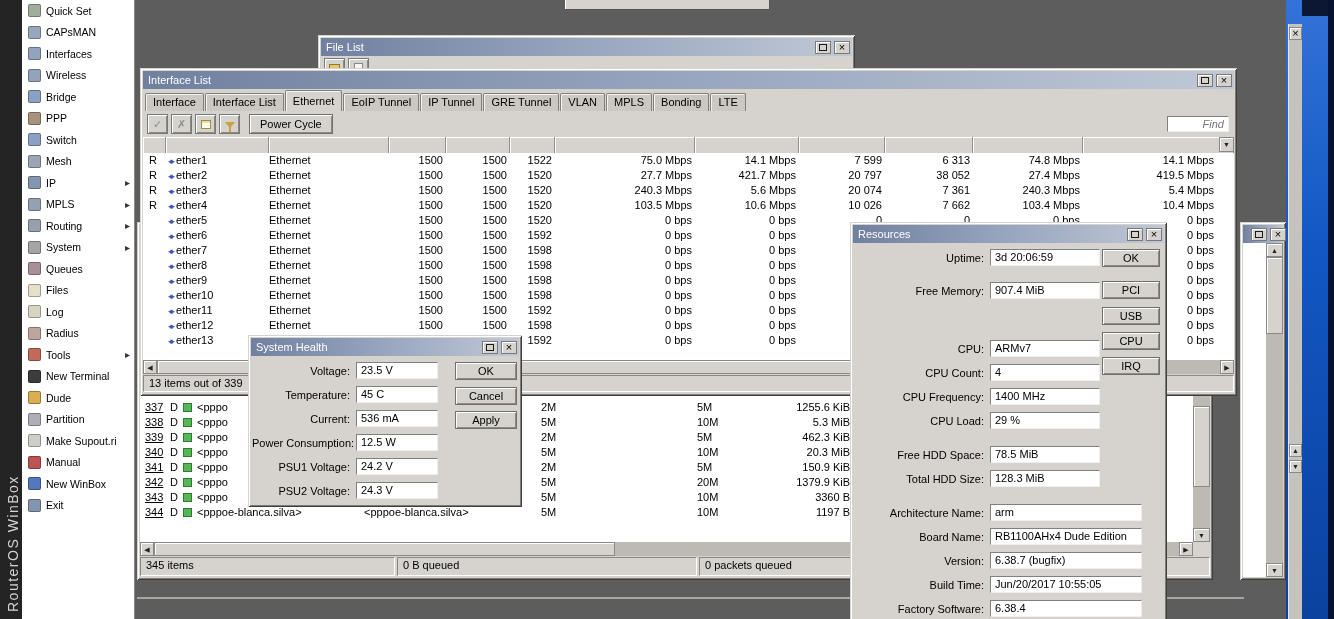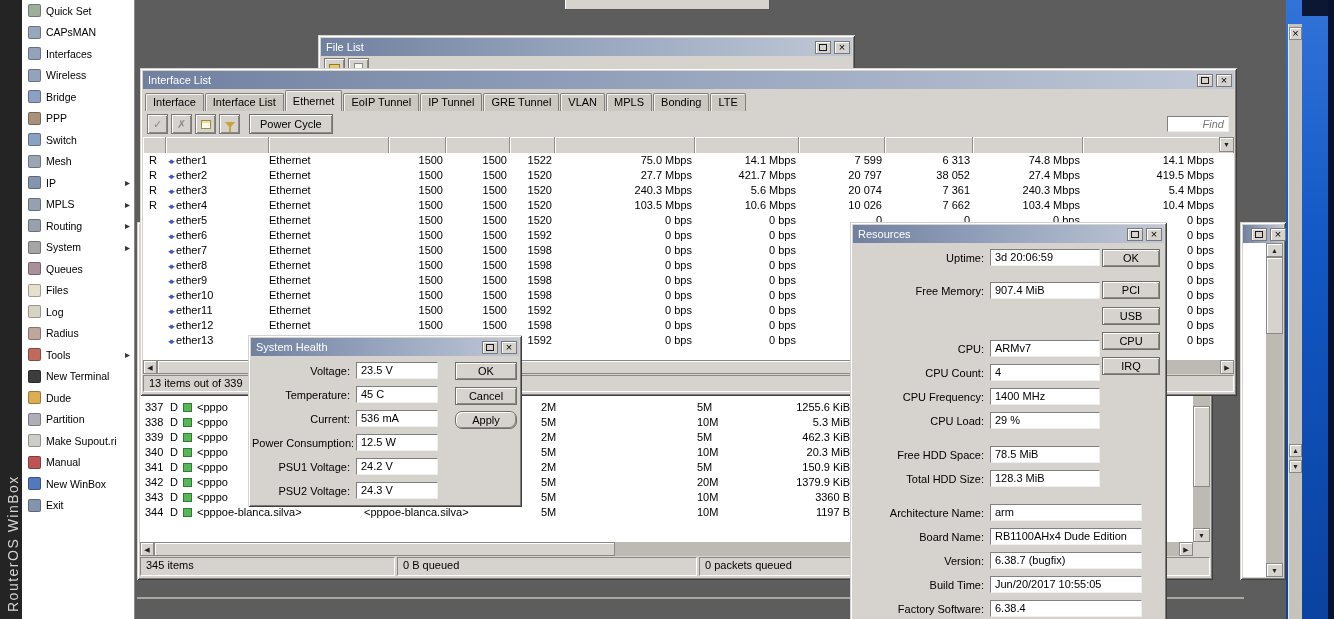--- a/index.html
+++ b/index.html
@@ -113,21 +113,21 @@
 
   
   #win-health { left:248px; top:335px; width:274px; height:172px; z-index:5; }
   .sh-rows { position:absolute; left:4px; top:27px; width:192px; }
   .sh-rows > div { display:flex; align-items:center; height:17px; margin-bottom:7px; }
   .sh-label { width:104px; text-align:right; padding-right:6px; white-space:nowrap; }
   .sh-field { width:82px; height:17px; }
   .sh-btns > button { position:absolute; right:5px; width:62px; height:18px; }
   .sh-btns > button:nth-of-type(1) { top:27px; }
   .sh-btns > button:nth-of-type(2) { top:52px; }
-  .sh-btns > button:nth-of-type(3) { top:76px;border-radius:7px; }
+  .sh-btns > button:nth-of-type(3) { top:76px; }
 
   
   #win-resources { left:850px; top:222px; width:317px; height:402px; z-index:6; }
   .res-wrap > div { position:absolute; left:10px; width:292px; }
   .res-wrap > div:nth-of-type(1) { top:27px; }
   .res-wrap > div:nth-of-type(2) { top:60px; }
   .res-wrap > div:nth-of-type(3) { top:118px; }
   .res-wrap > div:nth-of-type(4) { top:224px; }
   .res-wrap > div:nth-of-type(5) { top:282px; }
   .res-wrap > div:nth-of-type(6) { top:330px; }
@@ -140,21 +140,21 @@
   .res-btns > button:nth-of-type(2) { top:59px; }
   .res-btns > button:nth-of-type(3) { top:85px; }
   .res-btns > button:nth-of-type(4) { top:110px; }
   .res-btns > button:nth-of-type(5) { top:135px; }
 
   
   #win-queue { left:137px; top:222px; width:1076px; height:358px; z-index:3; }
   .q-body { position:absolute; left:3px; top:21px; right:20px; bottom:38px; background:#fff; padding-top:157px; overflow:hidden; }
   .q-row { display:flex; height:15px; line-height:15px; cursor:pointer; }
   .q-row > span { flex:none; overflow:hidden; white-space:nowrap; }
-  .q-row > span:nth-of-type(1) { width:30px; padding-left:5px; }
+  .q-row > span:nth-of-type(1) { width:30px; padding-left:5px;text-decoration:underline; }
   .q-row > span:nth-of-type(2) { width:13px; }
   .q-row > span:nth-of-type(3) { width:14px; }
   .q-row > span:nth-of-type(4) { width:167px; }
   .q-row > span:nth-of-type(5) { width:164px; }
   .q-row > span:nth-of-type(6) { width:166px; padding-left:13px; }
   .q-row > span:nth-of-type(7) { width:64px; padding-left:3px; }
   .q-row > span:nth-of-type(8) { width:94px; text-align:right; padding-right:2px; }
   .q-icon { display:inline-block; width:9px; height:9px; margin-top:3px; background:#57b657; border:1px solid #2e7d2e; }
   .q-vscroll { position:absolute; right:3px; top:21px; bottom:38px; }
   .q-hscroll { position:absolute; left:3px; right:20px; bottom:24px; }

